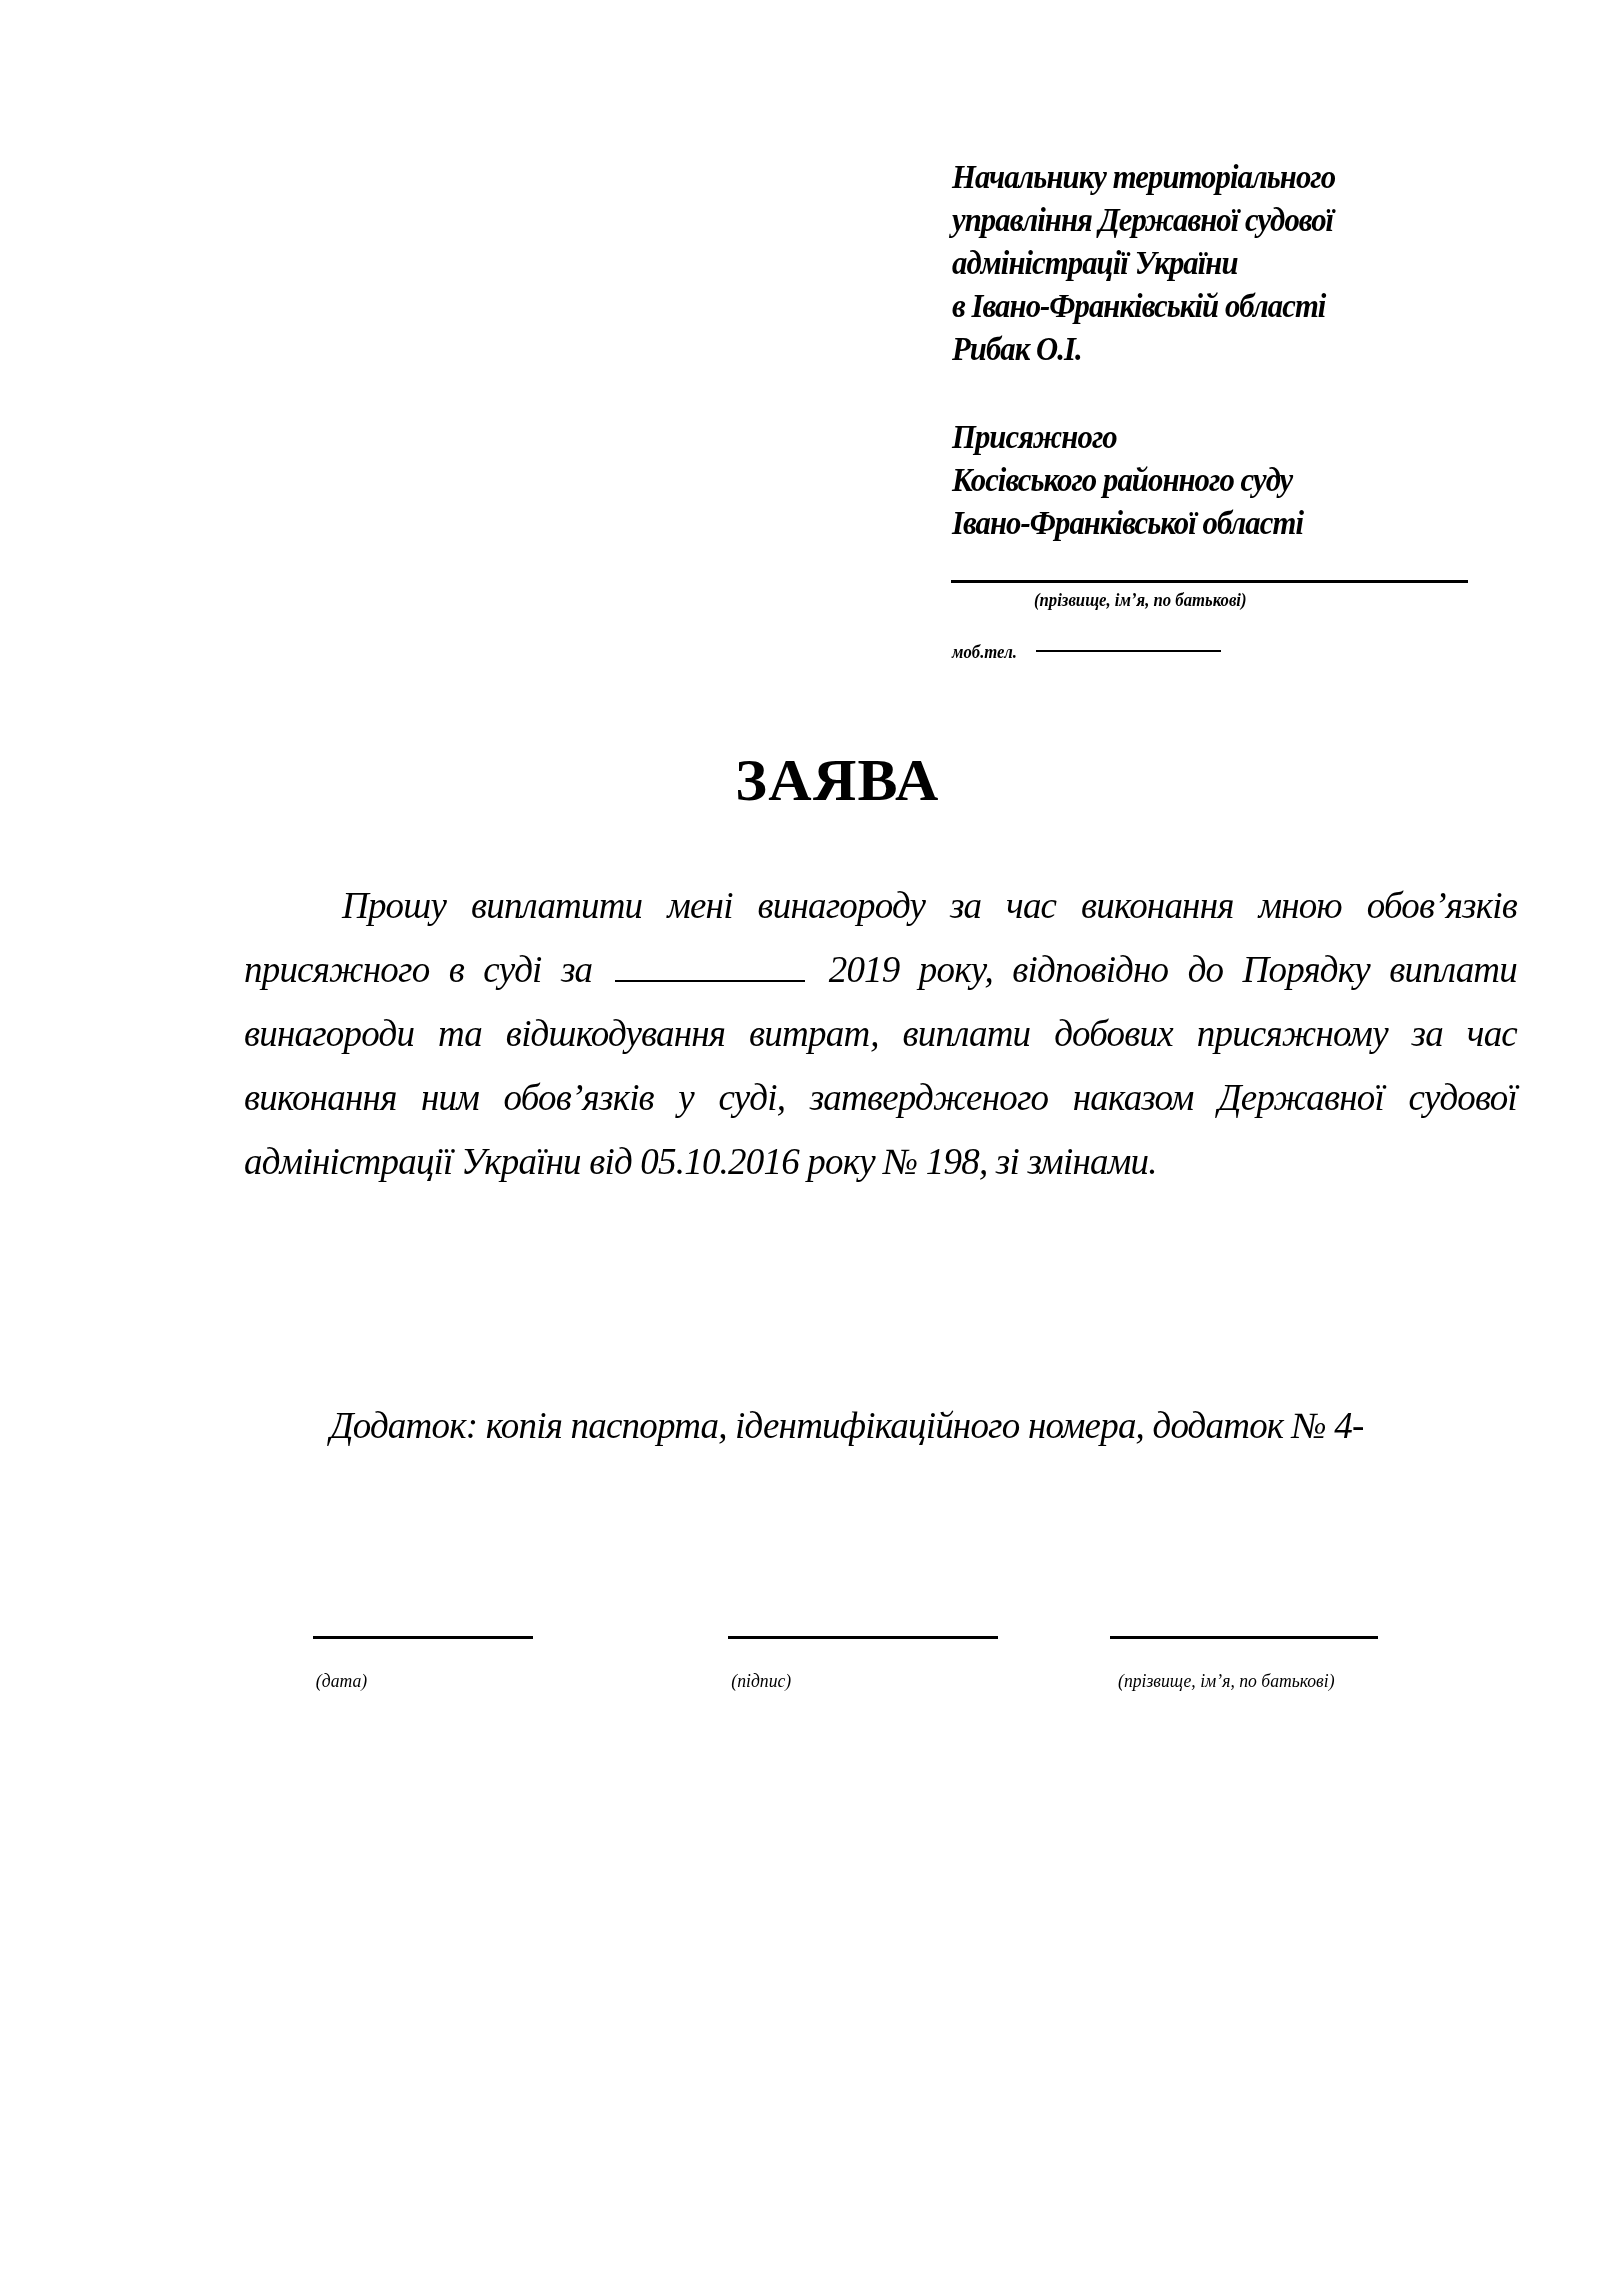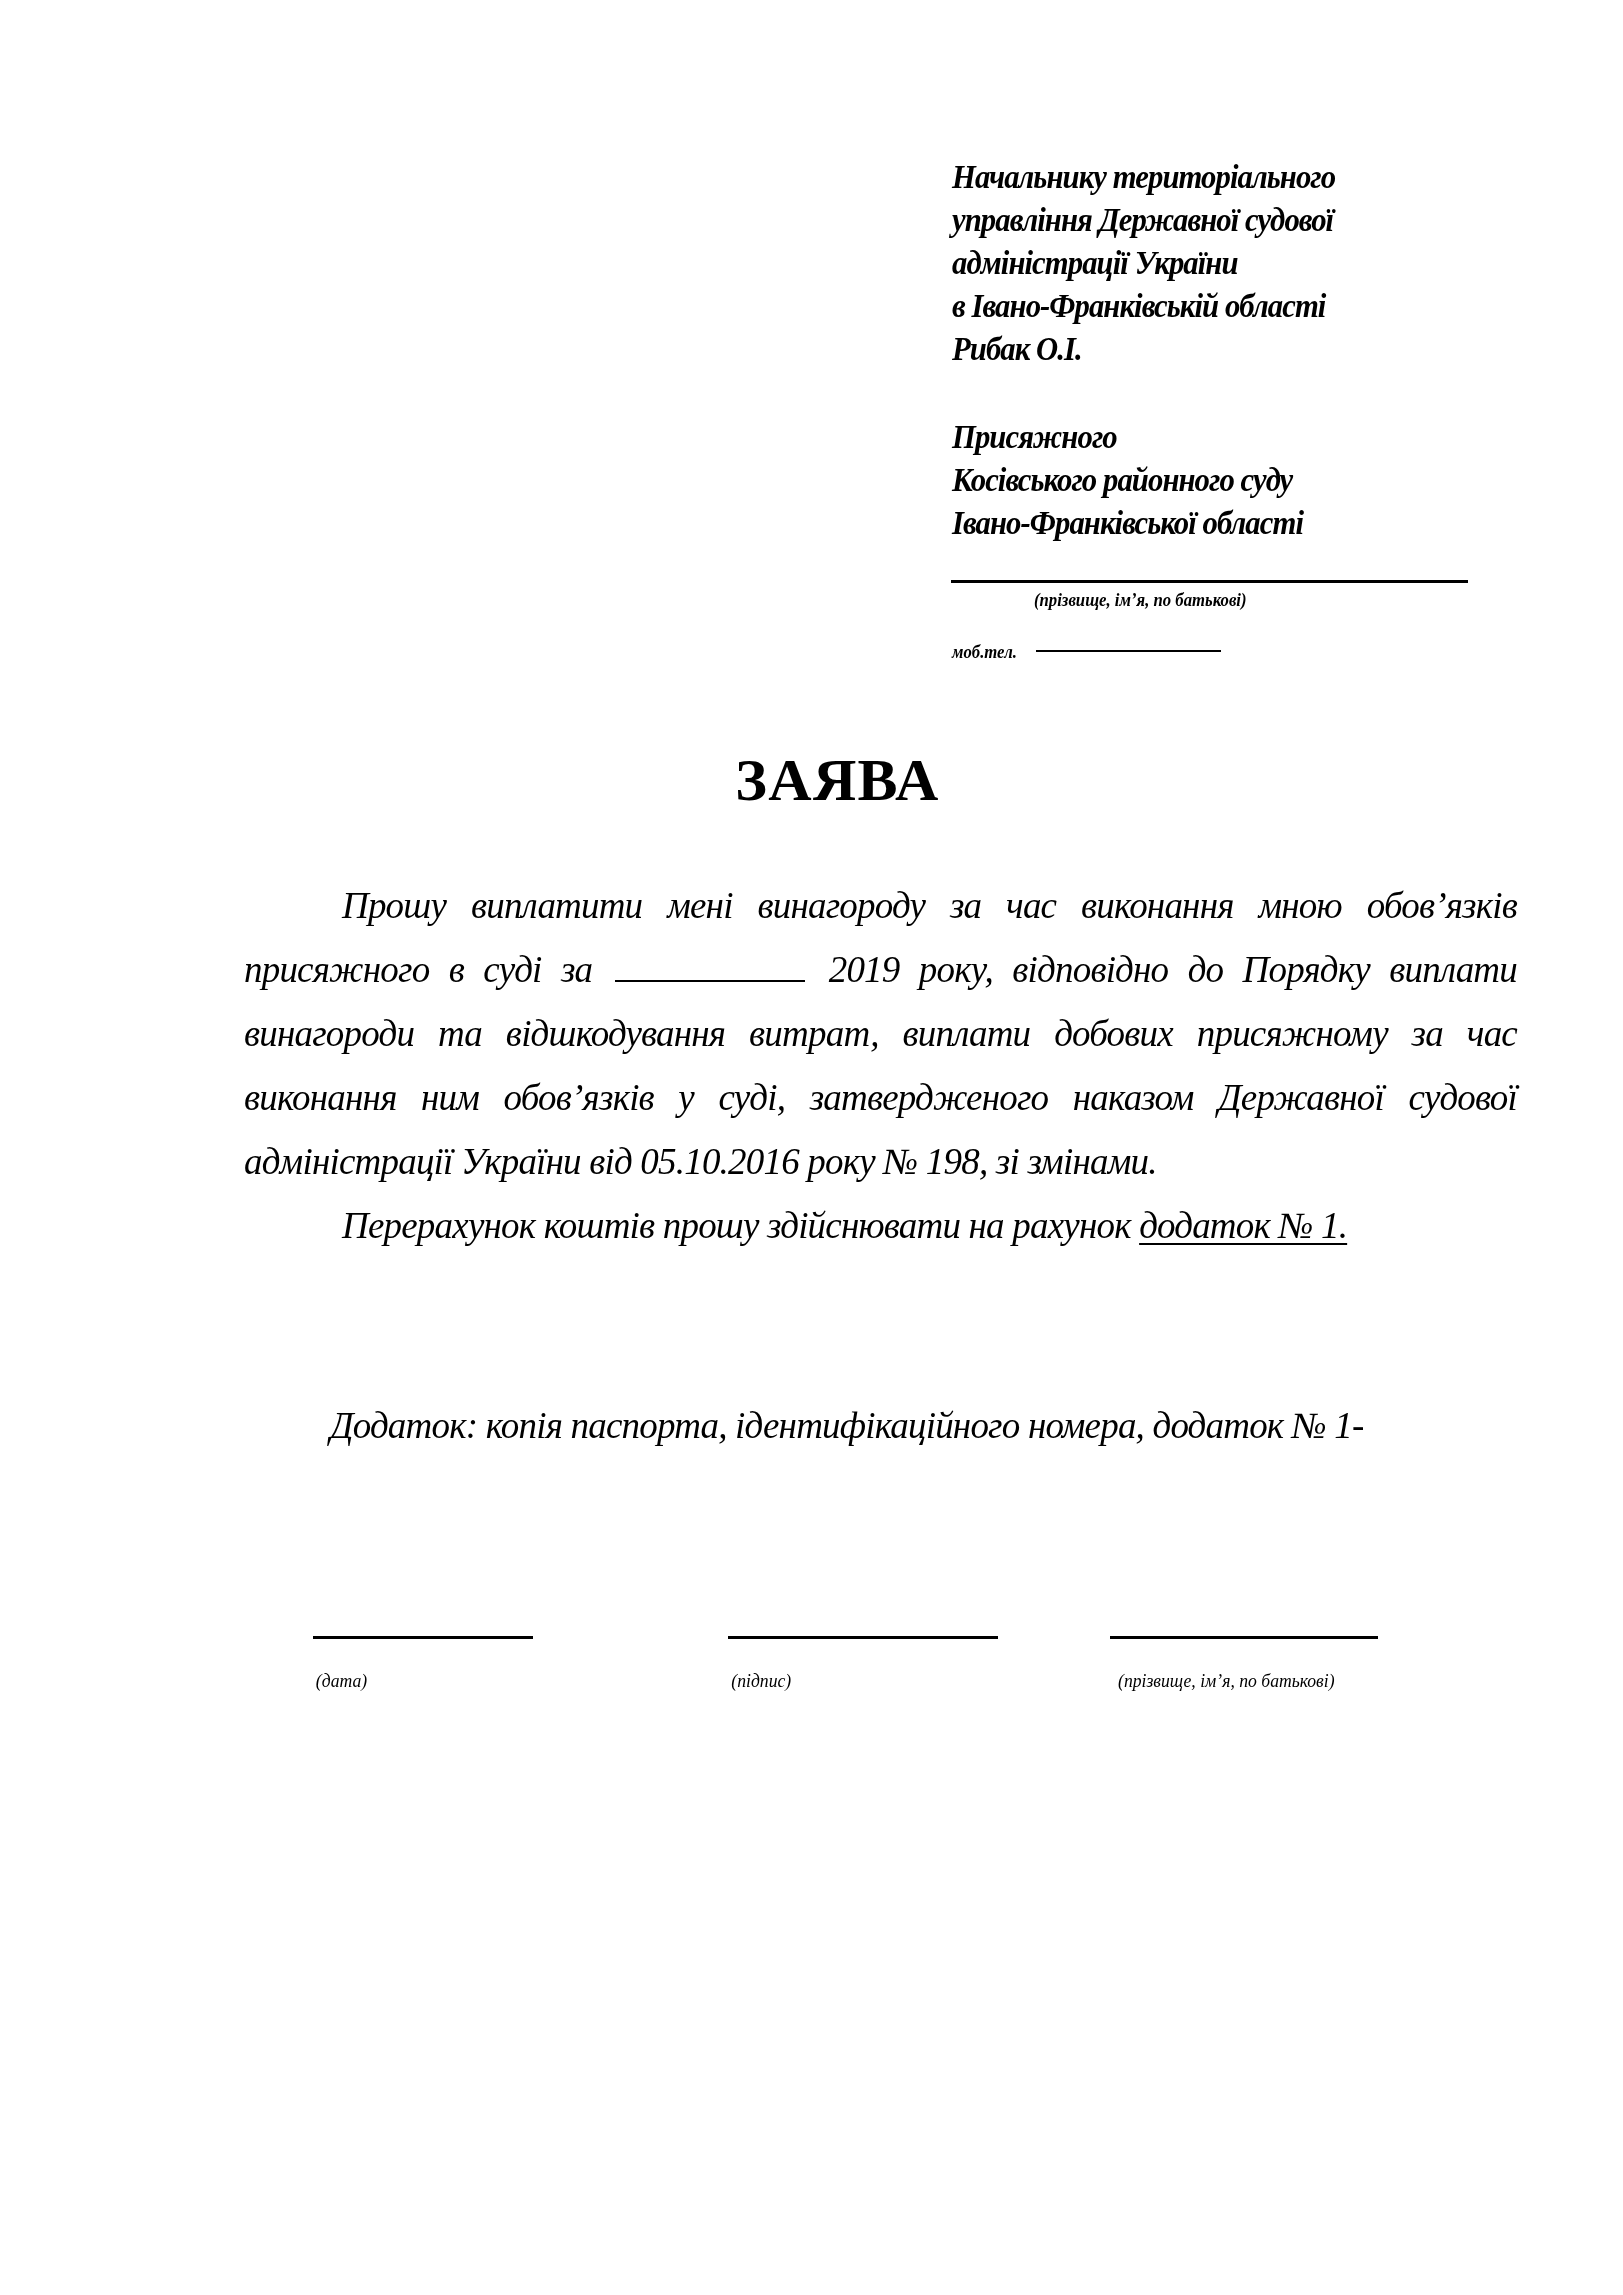--- a/index.html
+++ b/index.html
@@ -213,25 +213,24 @@
 
   <div class="phone-row">
     <span class="phone-label">моб.тел.</span>
     <span class="phone-field-wrap"><span class="phone-field"></span></span>
   </div>
 
   <div class="doc-title">ЗАЯВА</div>
 
   <div class="body-text">
     <p><span>Прошу виплатити мені винагороду за час виконання мною обов’язків присяжного в суді за</span> <span class="blank-month"></span> <span>2019 року, відповідно до Порядку виплати винагороди та відшкодування витрат, виплати добових присяжному за час виконання ним обов’язків у суді, затвердженого наказом Державної судової адміністрації України від 05.10.2016 року № 198, зі змінами.</span></p>
-    <p><span>Перерахунок коштів прошу здійснювати на рахунок</span> <span class="underlined">додаток № 1.</span></p>
   </div>
 
   <div class="attachment">
-    <p><span>Додаток: копія паспорта, ідентифікаційного номера, додаток № 1-</span><br></p>
+    <p><span>Додаток: копія паспорта, ідентифікаційного номера, додаток № 4-</span><br></p>
   </div>
 
   <div class="sig-block sig-date">
     <div class="sig-line"></div>
     <span class="sig-caption">(дата)</span>
   </div>
   <div class="sig-block sig-signature">
     <div class="sig-line"></div>
     <span class="sig-caption">(підпис)</span>
   </div>

